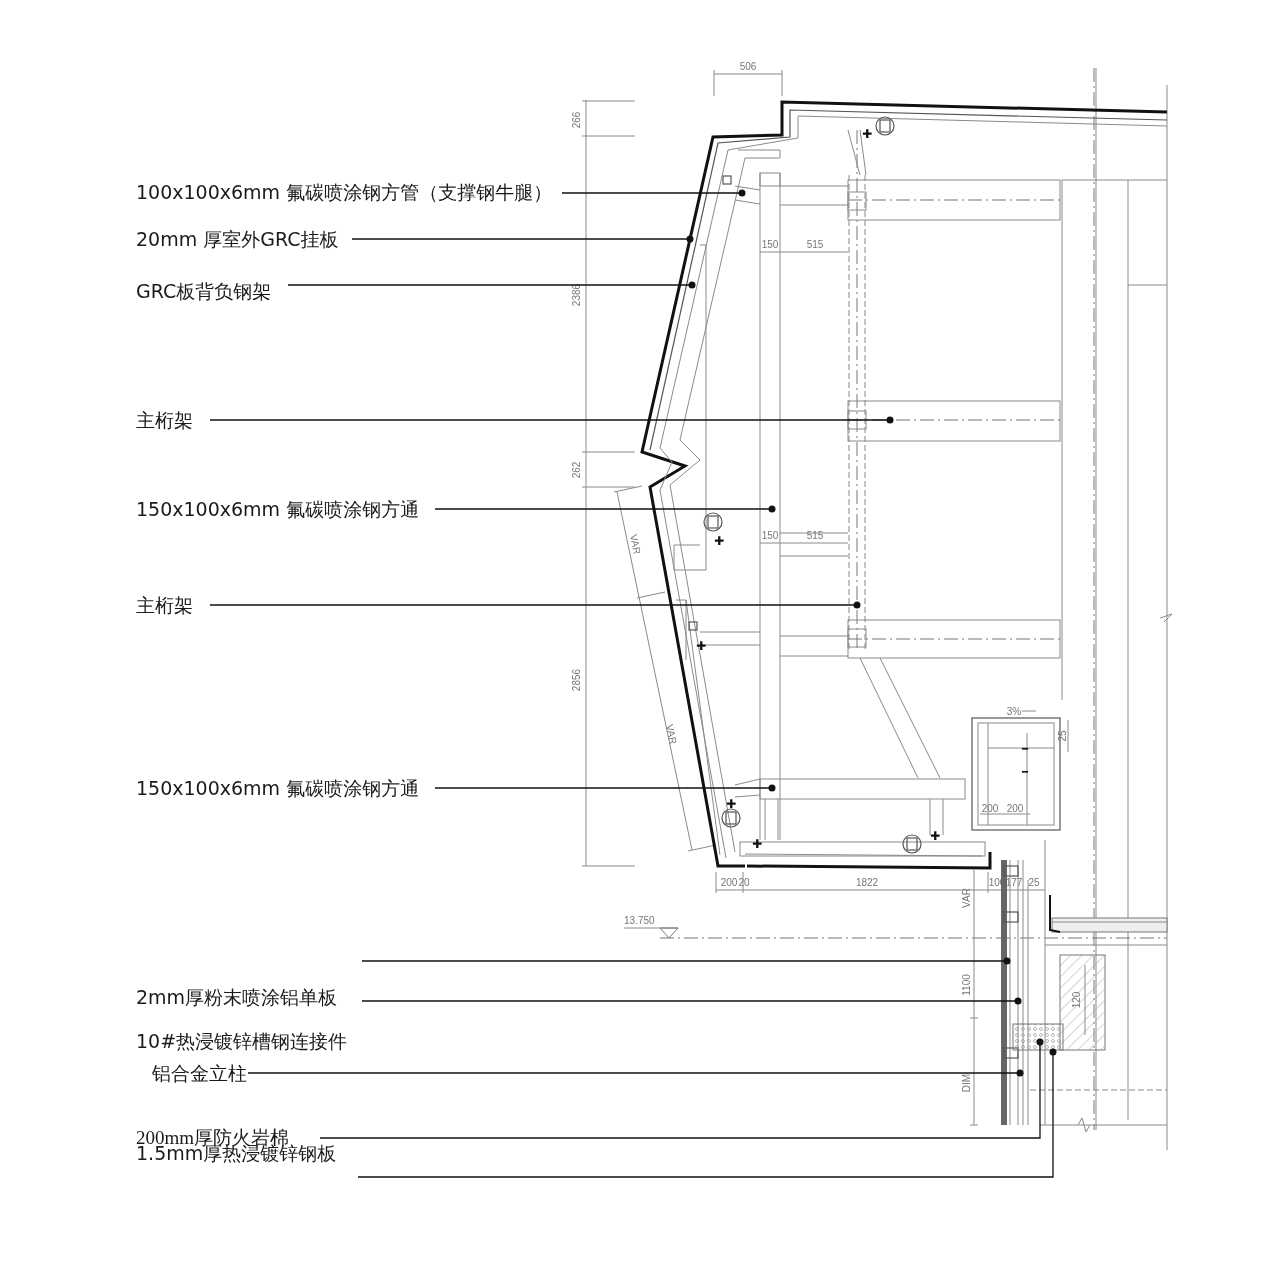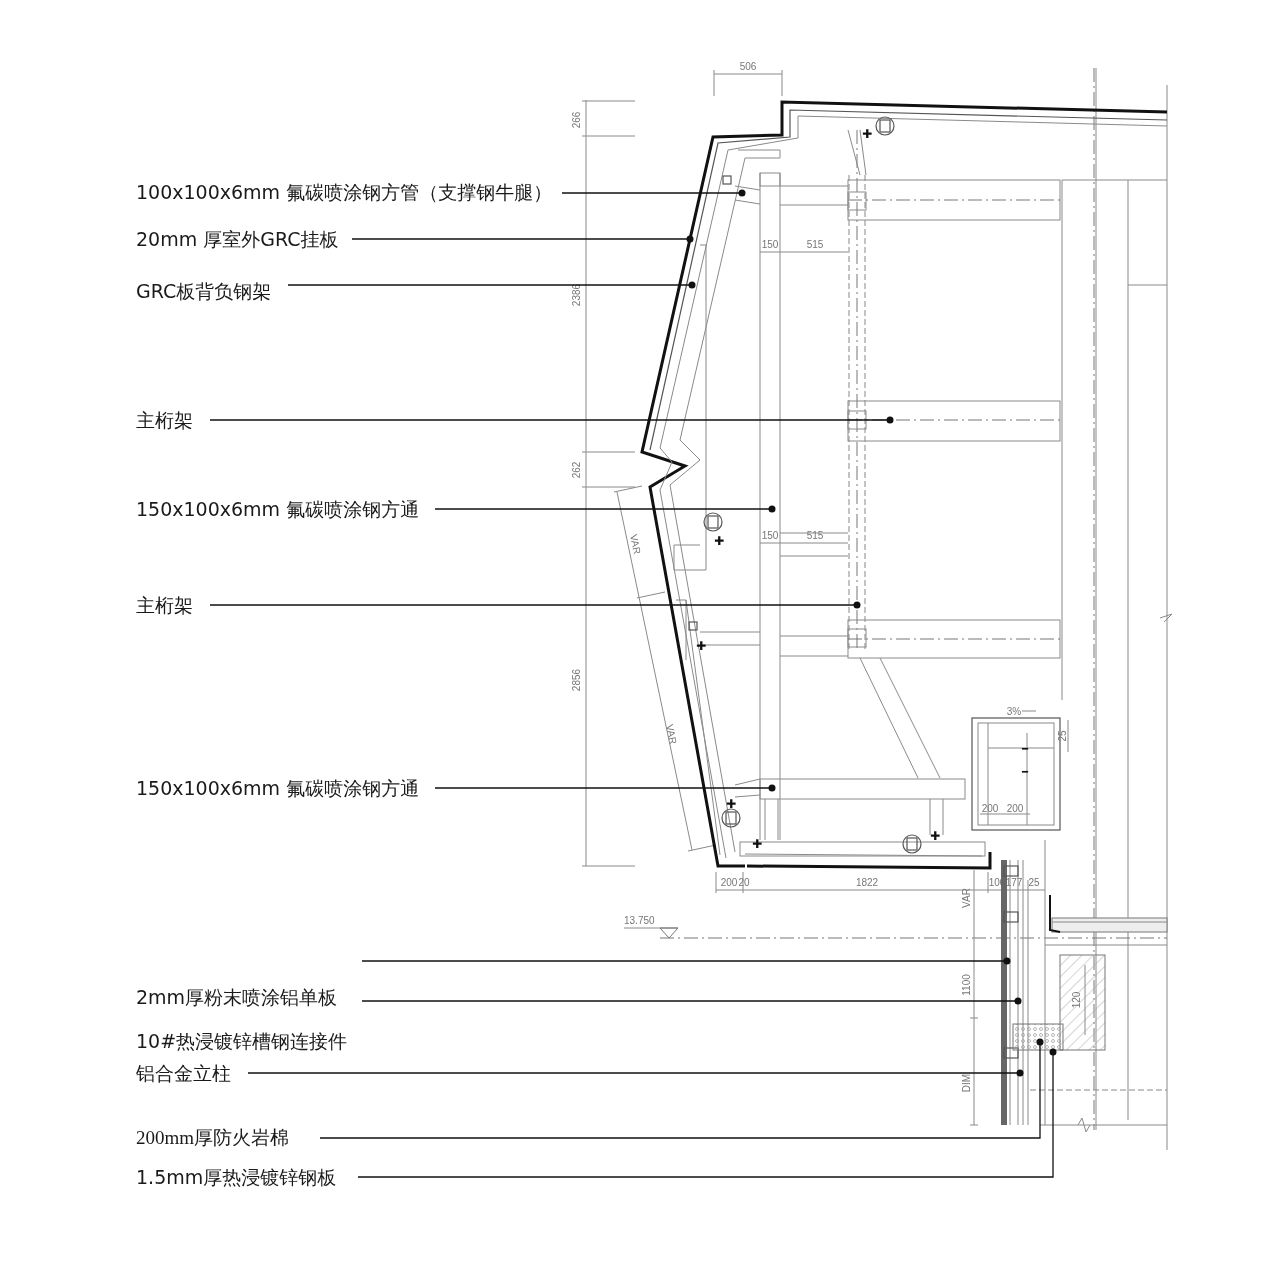--- a/index.html
+++ b/index.html
@@ -256,15 +256,15 @@
 
 <div class="label" style="left:136px;top:181px;">100x100x6mm 氟碳喷涂钢方管（支撑钢牛腿）</div>
 <div class="label" style="left:136px;top:228px;">20mm 厚室外GRC挂板</div>
 <div class="label" style="left:136px;top:274px;margin-top:6px;">GRC板背负钢架</div>
 <div class="label" style="left:136px;top:409px;">主桁架</div>
 <div class="label" style="left:136px;top:498px;">150x100x6mm 氟碳喷涂钢方通</div>
 <div class="label" style="left:136px;top:594px;">主桁架</div>
 <div class="label" style="left:136px;top:777px;">150x100x6mm 氟碳喷涂钢方通</div>
 <div class="label" style="left:136px;top:986px;">2mm厚粉末喷涂铝单板</div>
 <div class="label" style="left:136px;top:1030px;text-align:right;">10#热浸镀锌槽钢连接件</div>
-<div class="label" style="left:136px;top:1062px;">铝合金立柱</div>
+<div class="label" style="left:152px;top:1062px;">铝合金立柱</div>
 <div class="label" style="left:136px;top:1127px;font-family:Liberation Serif, serif;">200mm厚防火岩棉</div>
-<div class="label" style="left:136px;top:1166px;text-align:center;">1.5mm厚热浸镀锌钢板</div>
+<div class="label" style="left:136px;top:1142px;text-align:center;">1.5mm厚热浸镀锌钢板</div>
 
 </body></html>

